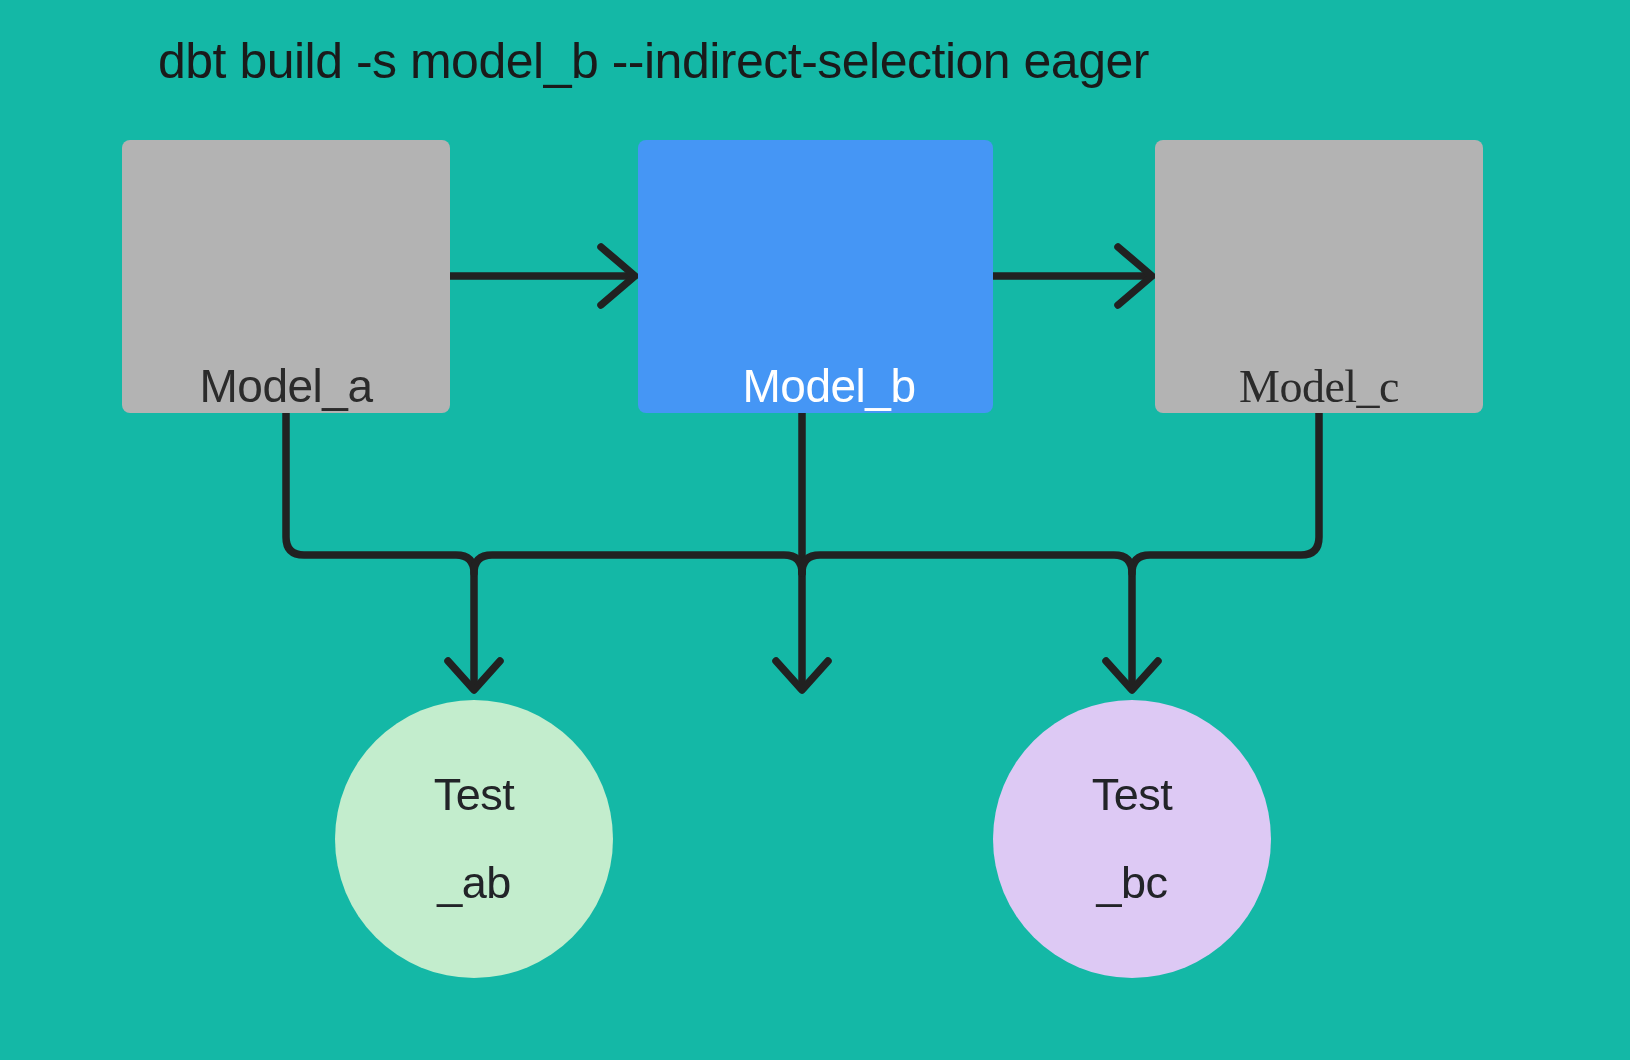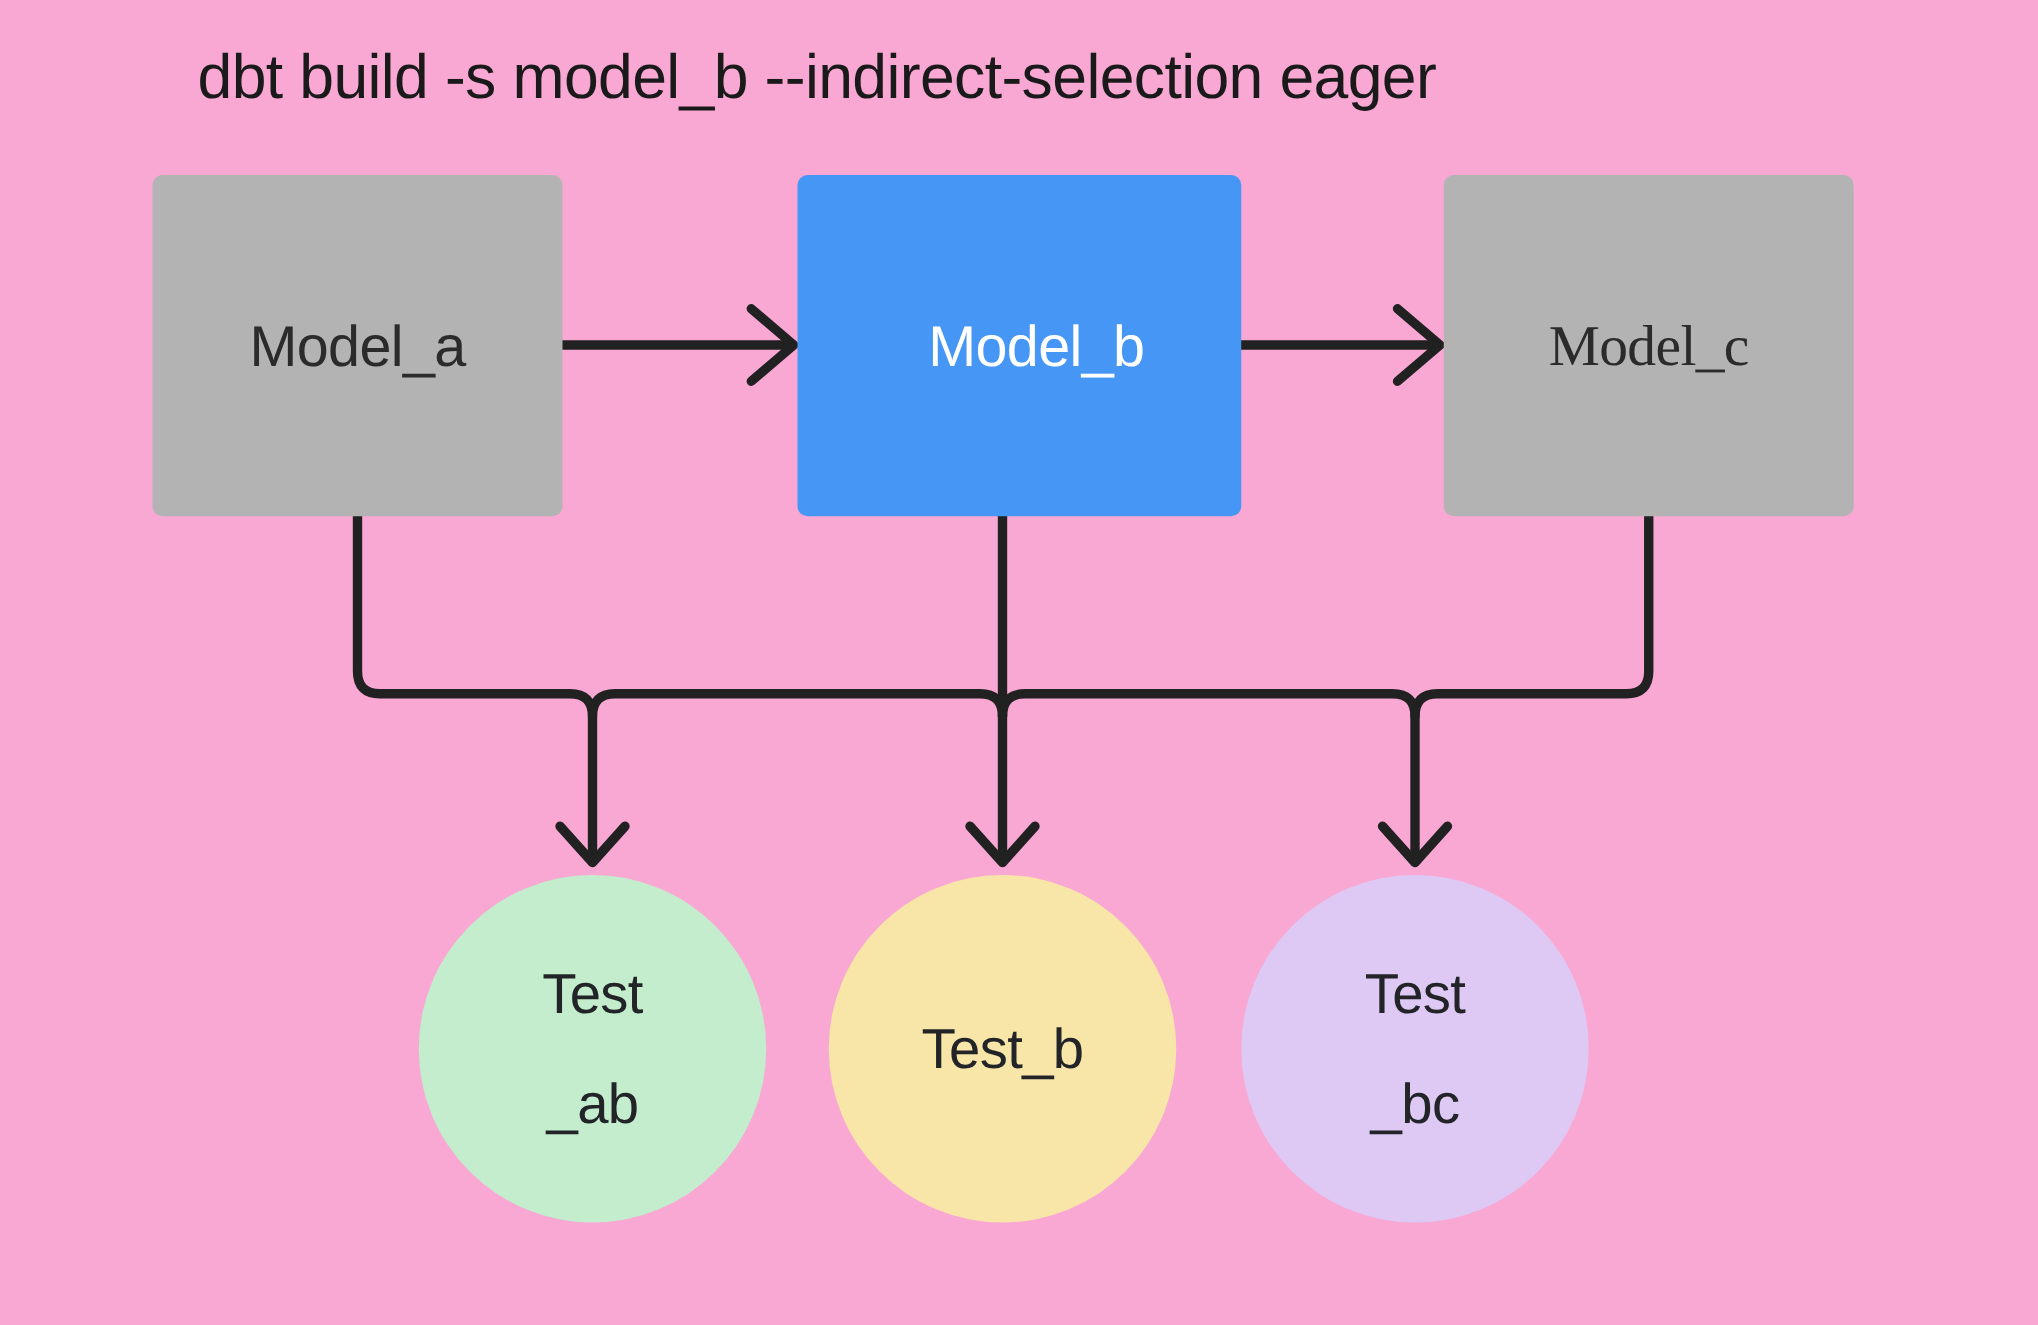--- a/index.html
+++ b/index.html
@@ -8,21 +8,21 @@
     background: #ffffff;
     width: 1630px;
     height: 1060px;
     overflow: hidden;
     font-family: "Liberation Sans", "DejaVu Sans", sans-serif;
   }
   .canvas {
     position: relative;
     width: 1630px;
     height: 1060px;
-    background: #f9a8d4;
+    background: #14b8a6;
   }
   .title {
     position: absolute;
     left: 158px;
     top: 32px;
     font-size: 50px;
     font-weight: 500;
     letter-spacing: -0.5px;
     color: #1a1a1a;
     white-space: nowrap;
@@ -39,21 +39,21 @@
     stroke-linecap: round;
     stroke-linejoin: round;
   }
   .node-box {
     position: absolute;
     top: 140px;
     width: 328px;
     height: 273px;
     border-radius: 8px;
     display: flex;
-    align-items: center;
+    align-items: flex-end;
     justify-content: center;
     font-size: 46px;
     font-weight: 500;
     letter-spacing: -0.5px;
     color: #2b2b2b;
   }
   .node-box.box-a { left: 122px; }
   .node-box.box-b { left: 638px; color: #ffffff; padding-left: 27px; }
   .node-box.box-c { left: 1155px; }
   .test-circle {
@@ -116,22 +116,19 @@
 
   <div class="node-box box-c" style="background-color: rgb(179, 179, 179); font-family: Liberation Serif, serif;">
     <span>Model_c</span>
   </div>
 
   <div class="test-circle circle-ab" style="background-color: rgb(195, 237, 205);">
     <span>Test</span>
     <span>_ab</span>
   </div>
 
-  <div class="test-circle circle-b" style="background-color: rgb(248, 229, 168);">
-    <span>Test_b</span>
-  </div>
 
   <div class="test-circle circle-bc" style="background-color: rgb(221, 201, 244);">
     <span>Test</span>
     <span>_bc</span>
   </div>
 
 </div>
 
 </body></html>

